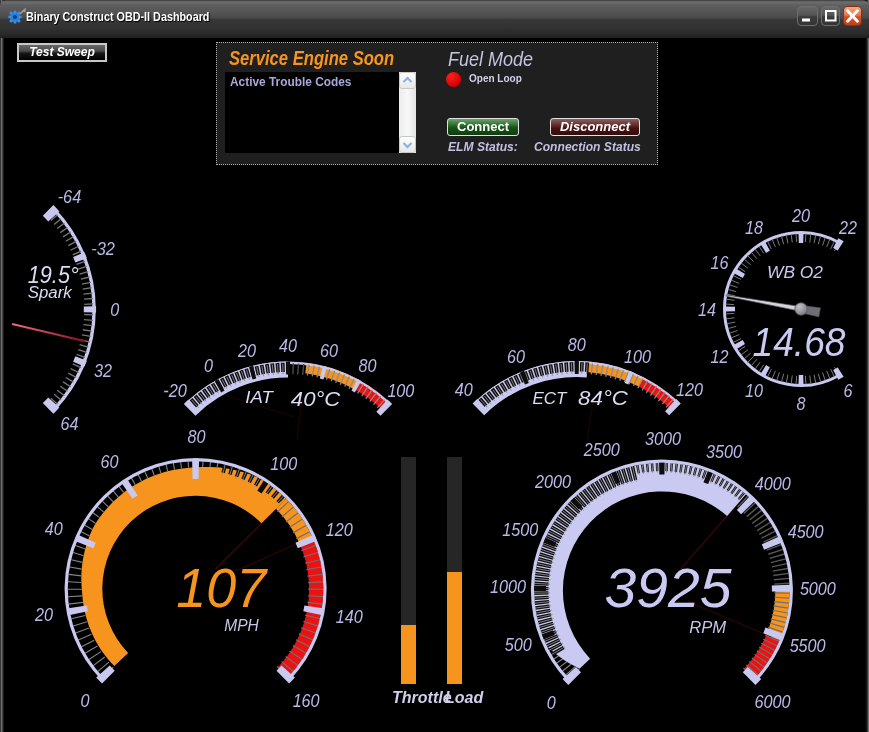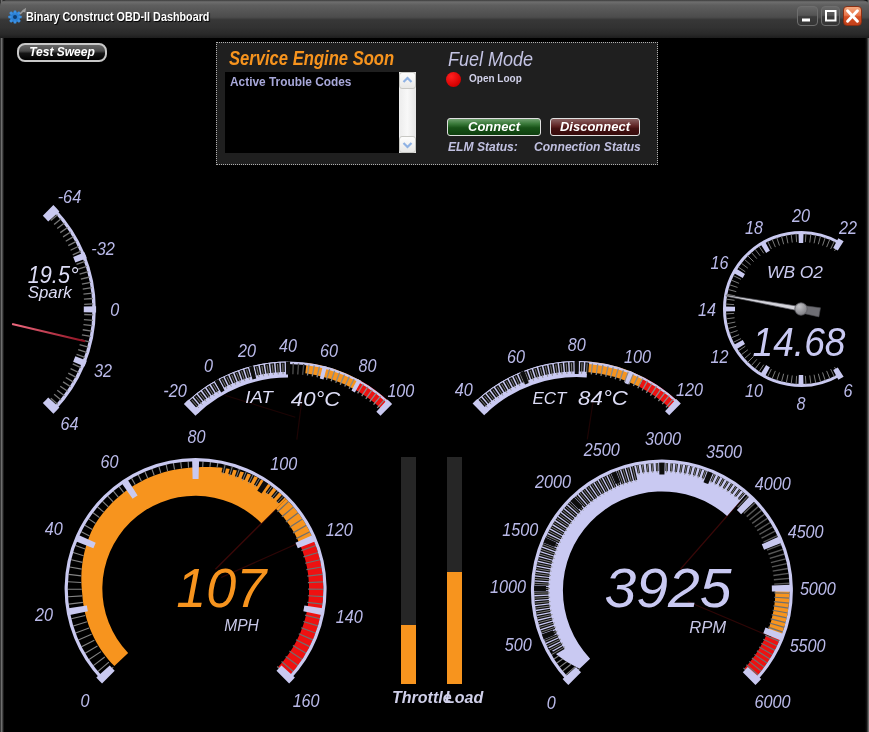--- a/index.html
+++ b/index.html
@@ -12,40 +12,40 @@
   #titlebar { position:absolute; left:0; top:0; width:869px; height:38px;
     background:linear-gradient(#3a3a3a 0%, #6e6e6e 5%, #5e5e5e 14%, #4c4c4c 45%, #373737 52%, #323232 72%, #292929 90%, #1d1d1d 100%);
     border-radius:6px 6px 0 0; }
   #title-text { position:absolute; left:26px; top:9px; color:#fff; font-size:13px; font-weight:bold;
     text-shadow:1px 1px 1px #000; transform:scaleX(0.83); transform-origin:left center; }
   .winbtn { position:absolute; top:6px; width:21px; height:20px; border-radius:4px;
     border:1px solid #6e6e6e; background:linear-gradient(#686868 0%,#545454 46%,#3c3c3c 54%,#343434 100%); }
   #btn-close { left:843px; width:19px; border:1px solid #8a3014;
     background:linear-gradient(#f5a97e 0%,#e8744a 46%,#d44f24 54%,#c2401a 100%); }
   #testsweep { position:absolute; left:17px; top:43px; width:90px; height:19px;
-    border:2px solid #c8c8c8; border-radius:8px;
+    border:2px solid #c8c8c8; border-radius:0;
     background:linear-gradient(#676767 0%,#4a4a4a 40%,#161616 55%,#000 100%);
     color:#fff; font-style:italic; font-weight:bold; font-size:12px; text-align:center; line-height:14px; }
   #panel { position:absolute; left:216px; top:42px; width:442px; height:123px;
     background:#1f1f1f; border:1px dotted #b0b0b0; }
   #svc { position:absolute; left:229px; top:47px; font-size:20px; font-style:italic; font-weight:bold; color:#f7941e; transform:scaleX(0.83); transform-origin:left center; }
   #listbox { position:absolute; left:225px; top:72px; width:191px; height:81px; background:#000; }
   #atc { position:absolute; left:230px; top:75px; font-size:12.5px; font-weight:bold; color:#a8a8da; transform:scaleX(0.95); transform-origin:left center; }
   #sbar { position:absolute; left:399px; top:72px; width:17px; height:81px;
     background:linear-gradient(90deg,#ececec,#f8f8f8 50%,#e4e4e4); }
   .sbtn { position:absolute; left:0; width:17px; height:17px; background:linear-gradient(#fdfdfd,#e8e8e6);
     border:1px solid #c8c8c4; border-radius:3px; }
   #fuelmode { position:absolute; left:448px; top:48px; font-size:20px; font-style:italic; color:#c4c4e4; transform:scaleX(0.9); transform-origin:left center; }
   #redlight { position:absolute; left:446px; top:72px; width:15px; height:15px; border-radius:50%;
     background:radial-gradient(circle at 35% 30%, #ff2020, #d50000 70%, #a80000); }
   #openloop { position:absolute; left:469px; top:73px; font-size:10px; font-weight:bold; color:#d0d0e8; }
   .pbtn { position:absolute; top:118px; height:18px; border:1px solid #e0e0e0; border-radius:3px;
     color:#fff; font-weight:bold; font-size:13px; text-align:center; line-height:16px; }
-  #connect { left:447px; width:94px;
-    background:linear-gradient(#6fa06f 0%,#3a7a3a 30%,#175217 55%,#0e3e0e 100%);font-style:italic; }
+  #connect { left:447px; width:72px;
+    background:linear-gradient(#6fa06f 0%,#3a7a3a 30%,#175217 55%,#0e3e0e 100%); }
   #disconnect { left:550px; width:90px;
     background:linear-gradient(#8a6262 0%,#5e2222 45%,#431111 60%,#380c0c 100%);font-style:italic; }
   #elm { position:absolute; left:448px; top:139px; font-size:13px; font-style:italic; font-weight:bold; color:#c0c0e0; transform:scaleX(0.93); transform-origin:left center; }
   #constat { position:absolute; left:534px; top:139px; font-size:13px; font-style:italic; font-weight:bold; color:#c0c0e0; transform:scaleX(0.93); transform-origin:left center; }
   .vbar { position:absolute; top:457px; width:15px; height:227px; background:#262626; }
   .vfill { position:absolute; bottom:0; left:0; width:15px; background:#f7941e; }
   #throttle-bar { left:401px; }
   #load-bar { left:447px; }
   .barlabel { position:absolute; top:689px; font-size:16px; font-style:italic; font-weight:bold; color:#d0d0ea; }
 </style>

